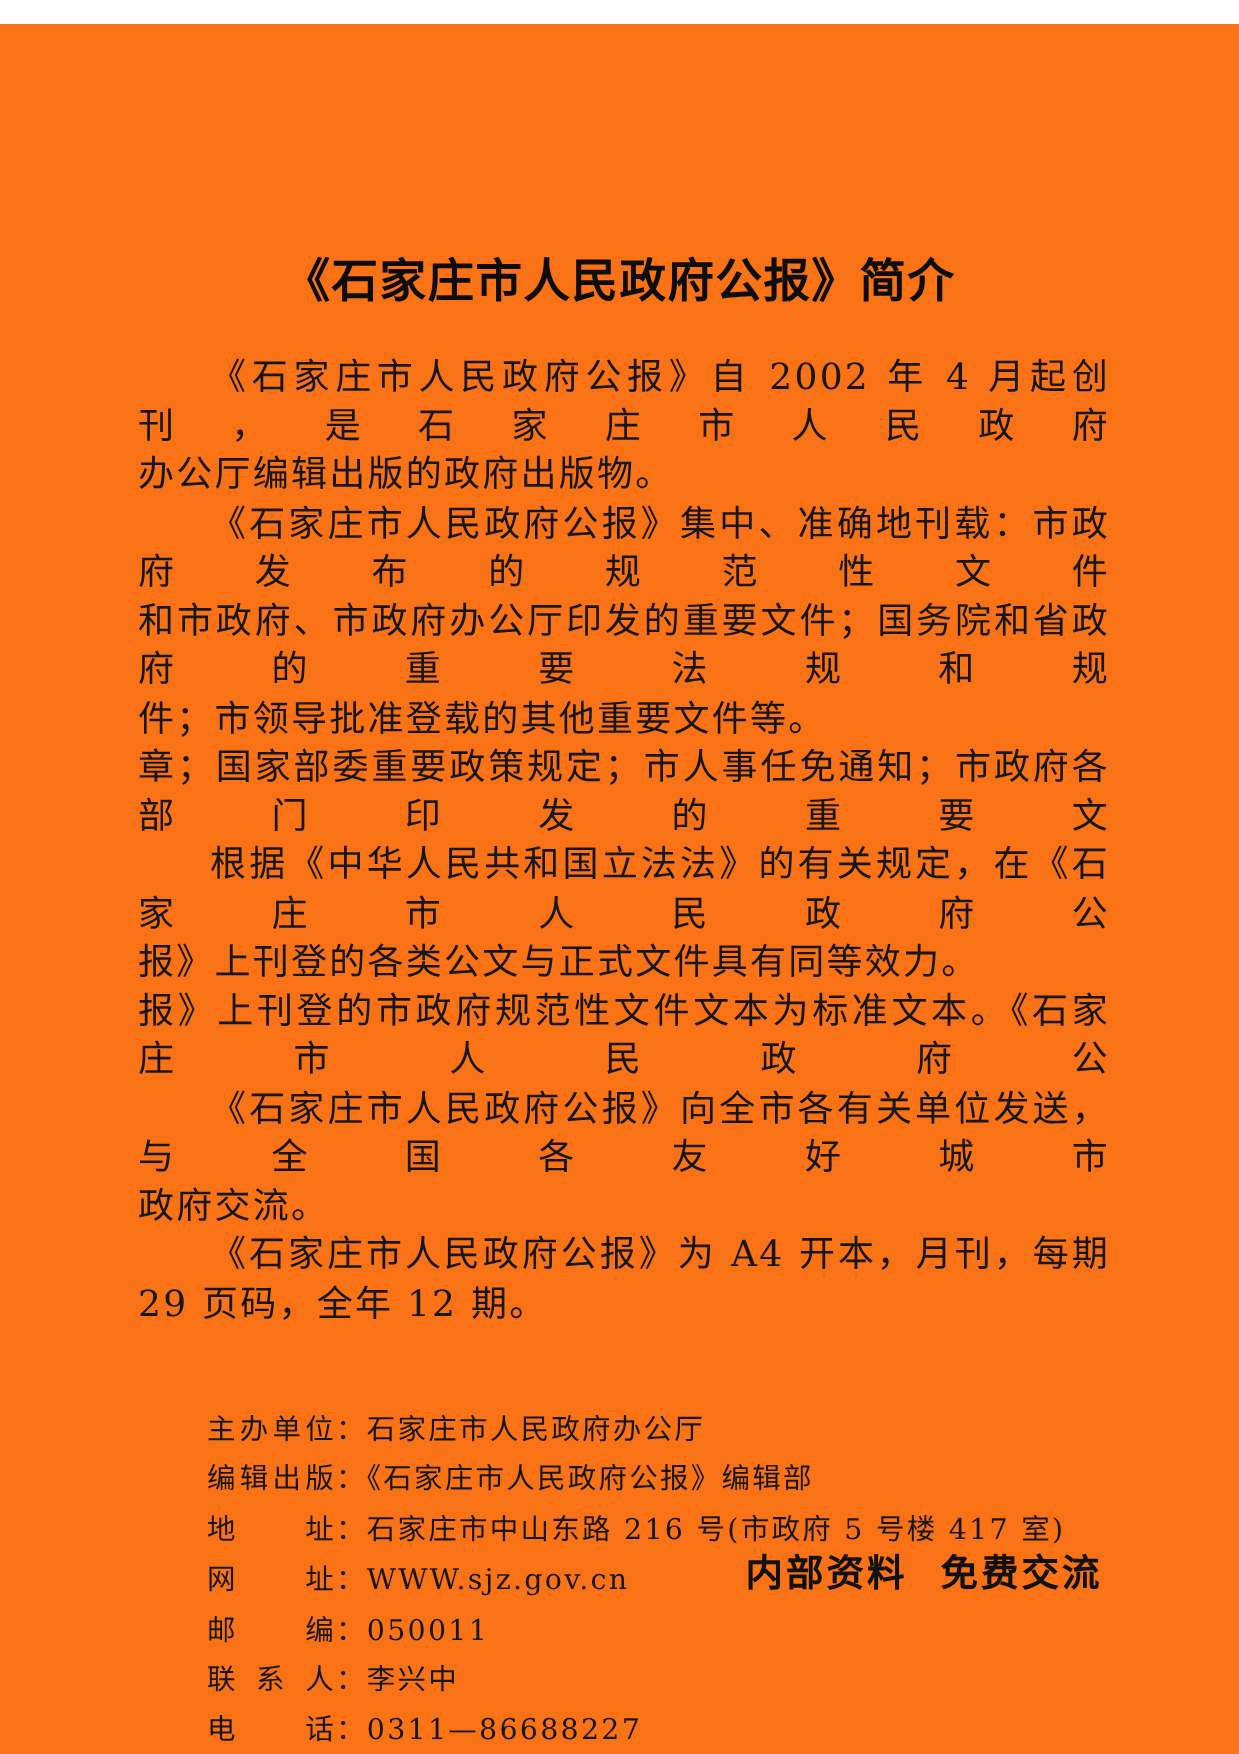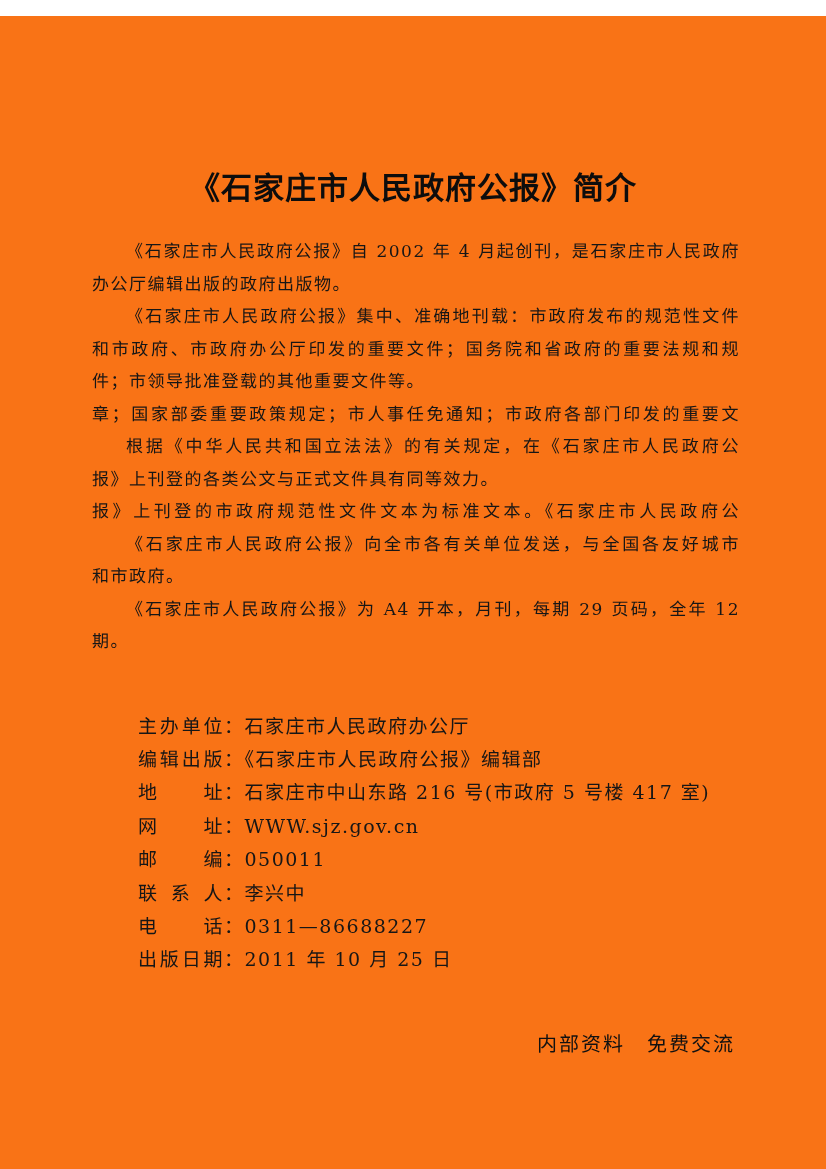--- a/index.html
+++ b/index.html
@@ -22,21 +22,21 @@
     padding-top: 150px;
     text-align: center;
     font-size: 31px;
     line-height: 44px;
     font-weight: 700;
     letter-spacing: 1px;
     color: #0d0d0d;
   }
   .body-text {
     margin: 25px 86px 0 92px; 
-    font-size: 17px;
+    font-size: 24px;
     line-height: 32.5px;
     letter-spacing: 1.5px;
   }
   .para { margin: 0; }
   .ln {
     text-align: justify;
     text-align-last: justify;
     white-space: normal;
   }
   .ln.short { text-align-last: left; }
@@ -55,22 +55,22 @@
     text-align-last: justify;
     vertical-align: baseline;
   }
   .info-sep { display: inline; }
   .info-value { display: inline; text-align: right; }
   .footer-note {
     position: absolute;
     top: 1012px;
     right: 91px;
     font-family: "DejaVu Sans", "Liberation Sans", sans-serif;
-    font-weight: 400;
-    font-size: 20px;
+    font-weight: 700;
+    font-size: 25px;
     letter-spacing: 2px;
     color: #111111;
   }
   .footer-note .seg { display: inline-block; }
   .footer-note .seg + .seg { margin-left: 22px; }
 </style>
 </head>
 <body>
 
 <div class="page">
@@ -88,21 +88,21 @@
       <div class="ln short">件；市领导批准登载的其他重要文件等。</div>
       <div class="ln">章；国家部委重要政策规定；市人事任免通知；市政府各部门印发的重要文</div>
     </div>
     <div class="para">
       <div class="ln indent">根据《中华人民共和国立法法》的有关规定，在《石家庄市人民政府公</div>
       <div class="ln short">报》上刊登的各类公文与正式文件具有同等效力。</div>
       <div class="ln">报》上刊登的市政府规范性文件文本为标准文本。《石家庄市人民政府公</div>
     </div>
     <div class="para">
       <div class="ln indent">《石家庄市人民政府公报》向全市各有关单位发送，与全国各友好城市</div>
-      <div class="ln short">和市政府。</div>
+      <div class="ln short">政府交流。</div>
     </div>
     <div class="para">
       <div class="ln indent short">《石家庄市人民政府公报》为 A4 开本，月刊，每期 29 页码，全年 12 期。</div>
     </div>
   </div>
 
   <div class="colophon">
     <div class="info-row">
       <span class="info-label">主办单位</span><span class="info-sep">：</span><span class="info-value">石家庄市人民政府办公厅</span>
     </div>

